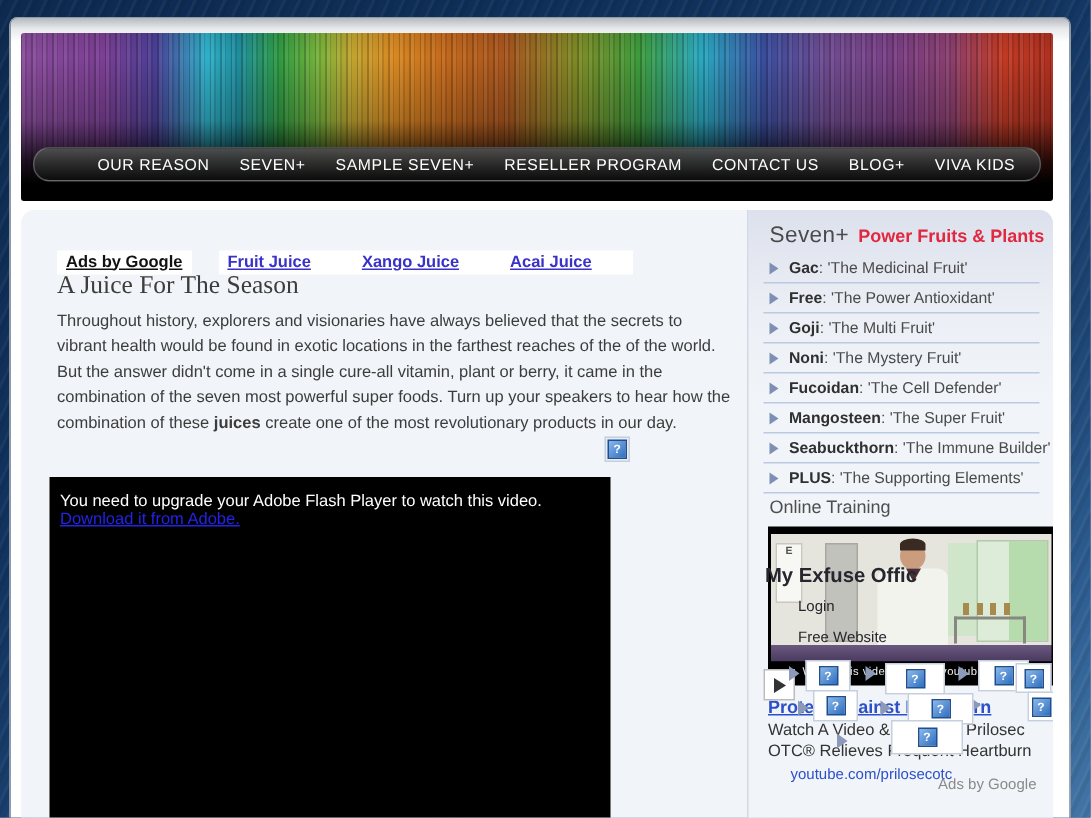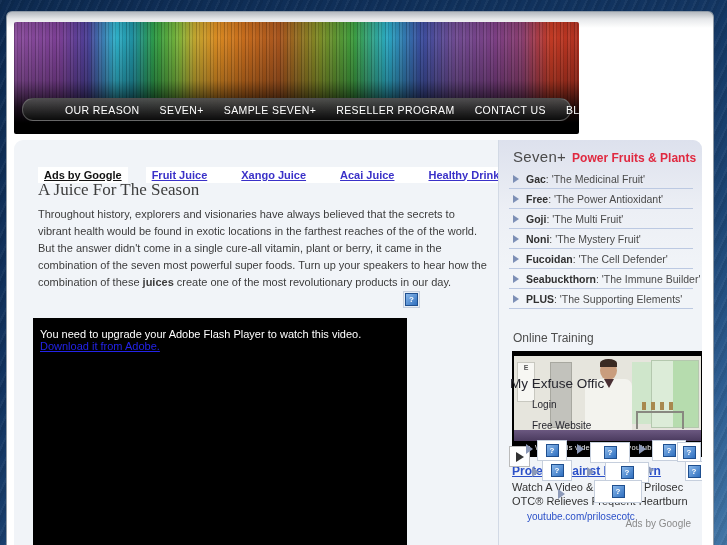--- a/index.html
+++ b/index.html
@@ -11,21 +11,21 @@
       repeating-linear-gradient(115deg, rgba(255,255,255,.04) 0 2px, rgba(0,0,0,.06) 2px 5px, transparent 5px 9px),
       linear-gradient(150deg,#0d2a50 0%,#123460 40%,#1d4574 65%,#2f5f93 85%,#4275a5 100%);
   }
   .frame{
     position:absolute;left:6px;top:11px;width:706px;height:534px;
     background:linear-gradient(180deg,#b4b9bf 0,#e6e8ea 7px,#ffffff 16px);
     border:1px solid #8f9aa6;border-bottom:none;border-radius:6px 6px 0 0;
   }
   
   .header{
-    position:absolute;left:7px;top:10px;width:565px;height:112px;border-radius:2px;
+    position:absolute;left:7px;top:10px;width:688px;height:112px;border-radius:2px;
     background-image:
       linear-gradient(180deg, rgba(0,0,0,.08) 0%, rgba(0,0,0,0) 14%, rgba(0,0,0,.22) 52%, rgba(0,0,0,.8) 76%, #000 90%),
       repeating-linear-gradient(90deg, rgba(0,0,0,.20) 0 1px, rgba(255,255,255,.06) 1px 3px, rgba(0,0,0,.12) 3px 4px, transparent 4px 7px),
       linear-gradient(90deg,#8a4d9c 0%,#7b3f94 8%,#4b3f96 13%,#2fb1c9 18%,#1f8fa0 21%,#2f9b43 25%,#7bb33a 29%,#c1a52f 32%,#d98a22 36%,#c56a1c 41%,#a8551e 47%,#7e8c26 54%,#3d9c3d 60%,#2aa9c2 66%,#3a4d9e 72%,#6f4b91 78%,#7b3f84 85%,#8a3f6f 90%,#c23a24 95%,#b03020 100%);
   }
   .nav{
     position:absolute;left:8px;right:8px;bottom:13px;height:23px;border-radius:11px;
     background:linear-gradient(180deg,rgba(80,80,80,.92),rgba(12,12,12,.96));
     border:1px solid rgba(130,130,130,.55);
     display:flex;align-items:center;gap:20px;padding-left:42px;box-sizing:border-box;
@@ -72,21 +72,21 @@
   .shelf{position:absolute;right:2px;top:4px;width:46px;height:66px;background:linear-gradient(90deg,#dcecd8 0 45%,#b6dcae 45%);border:1px solid #b4c8ae;}
   .head-ball{position:absolute;left:86px;top:5px;width:17px;height:19px;background:#c99d7d;border-radius:50%;}
   .head-ball::before{content:"";position:absolute;left:0;top:-2px;width:17px;height:8px;background:#3a2a22;border-radius:50% 50% 0 0;}
   .coat{position:absolute;left:71px;top:23px;width:47px;height:51px;background:#f3f3ee;border-radius:7px 7px 0 0;}
   .coat::before{content:"";position:absolute;left:19px;top:0;width:0;height:0;border-left:5px solid transparent;border-right:5px solid transparent;border-top:9px solid #4a3034;}
   .jars{position:absolute;left:128px;top:46px;width:34px;height:8px;background:repeating-linear-gradient(90deg,#a8894e 0 4px,transparent 4px 9px);}
   .tbl{position:absolute;left:122px;top:55px;width:44px;height:16px;border:2px solid #888880;border-bottom:none;}
   .purplebar{height:11px;background:linear-gradient(180deg,#6b5880,#4a3a5e);}
   .ytbar{height:14px;background:#000;color:#eee;font-size:7.5px;line-height:14px;padding-left:21px;letter-spacing:.3px;white-space:nowrap;overflow:hidden;cursor:pointer;}
   .ov{position:absolute;color:#26262e;z-index:3;white-space:nowrap;cursor:pointer;}
-  .ov1{left:11px;top:236px;font-size:13.5px;}
+  .ov1{left:11px;top:236px;font-size:13.5px;font-weight:bold;}
   .ov2{left:33px;top:259px;font-size:10px;}
   .ov3{left:33px;top:280px;font-size:10px;}
   .playbox{position:absolute;left:10px;top:306px;width:19px;height:19px;background:#fff;border:1px solid #bbb;display:flex;align-items:center;justify-content:center;z-index:4;cursor:pointer;}
   .playbox .ptri{width:0;height:0;border-left:8px solid #333;border-top:5px solid transparent;border-bottom:5px solid transparent;}
   .sbrk{position:absolute;z-index:4;cursor:pointer;}
   .stri{position:absolute;z-index:4;width:0;height:0;border-left:7px solid #8c99b8;border-top:5px solid transparent;border-bottom:5px solid transparent;}
   .ad-title{position:absolute;left:13px;top:324px;font-size:12px;font-weight:bold;color:#2b50c8;text-decoration:underline;z-index:2;white-space:nowrap;cursor:pointer;}
   .ad-l1{position:absolute;left:13px;top:341px;font-size:11px;color:#333;z-index:2;white-space:nowrap;}
   .ad-l2{position:absolute;left:13px;top:355px;font-size:11px;color:#333;z-index:2;white-space:nowrap;}
   .ad-url{position:absolute;left:28px;top:371px;font-size:10px;color:#2b50c8;z-index:2;white-space:nowrap;cursor:pointer;}
@@ -112,21 +112,20 @@
   </div>
 
   <div class="panel">
 
     <div class="main">
       <div class="adsbar">
         <span class="cell lbl">Ads by Google</span>
         <span class="cell"><a>Fruit Juice</a></span>
         <span class="cell"><a>Xango Juice</a></span>
         <span class="cell"><a>Acai Juice</a></span>
-        <span class="cell"><a>Healthy Drink</a></span>
       </div>
 
       <h1 class="title" style="margin:0;font-weight:normal;">A Juice For The Season</h1>
 
       <p class="para" style="margin:0;"><span>Throughout history, explorers and visionaries have always believed that the secrets to vibrant health would be found in exotic locations in the farthest reaches of the of the world. But the answer didn't come in a single cure-all vitamin, plant or berry, it came in the combination of the seven most powerful super foods. Turn up your speakers to hear how the combination of these </span><b>juices</b><span> create one of the most revolutionary products in our day.</span></p>
 
       <div class="brk brk-main">
         <span class="qicon"></span>
       </div>
 
@@ -160,20 +159,25 @@
           </div>
         <div class="sb-row">
             <span class="tri"></span>
             <span class="nm">Noni</span>
             <span class="ds">: 'The Mystery Fruit'</span>
           </div>
         <div class="sb-row">
             <span class="tri"></span>
             <span class="nm">Fucoidan</span>
             <span class="ds">: 'The Cell Defender'</span>
+          </div>
+        <div class="sb-row">
+            <span class="tri"></span>
+            <span class="nm">Mangosteen</span>
+            <span class="ds">: 'The Super Fruit'</span>
           </div>
         <div class="sb-row">
             <span class="tri"></span>
             <span class="nm">Seabuckthorn</span>
             <span class="ds">: 'The Immune Builder'</span>
           </div>
         <div class="sb-row">
             <span class="tri"></span>
             <span class="nm">PLUS</span>
             <span class="ds">: 'The Supporting Elements'</span>

